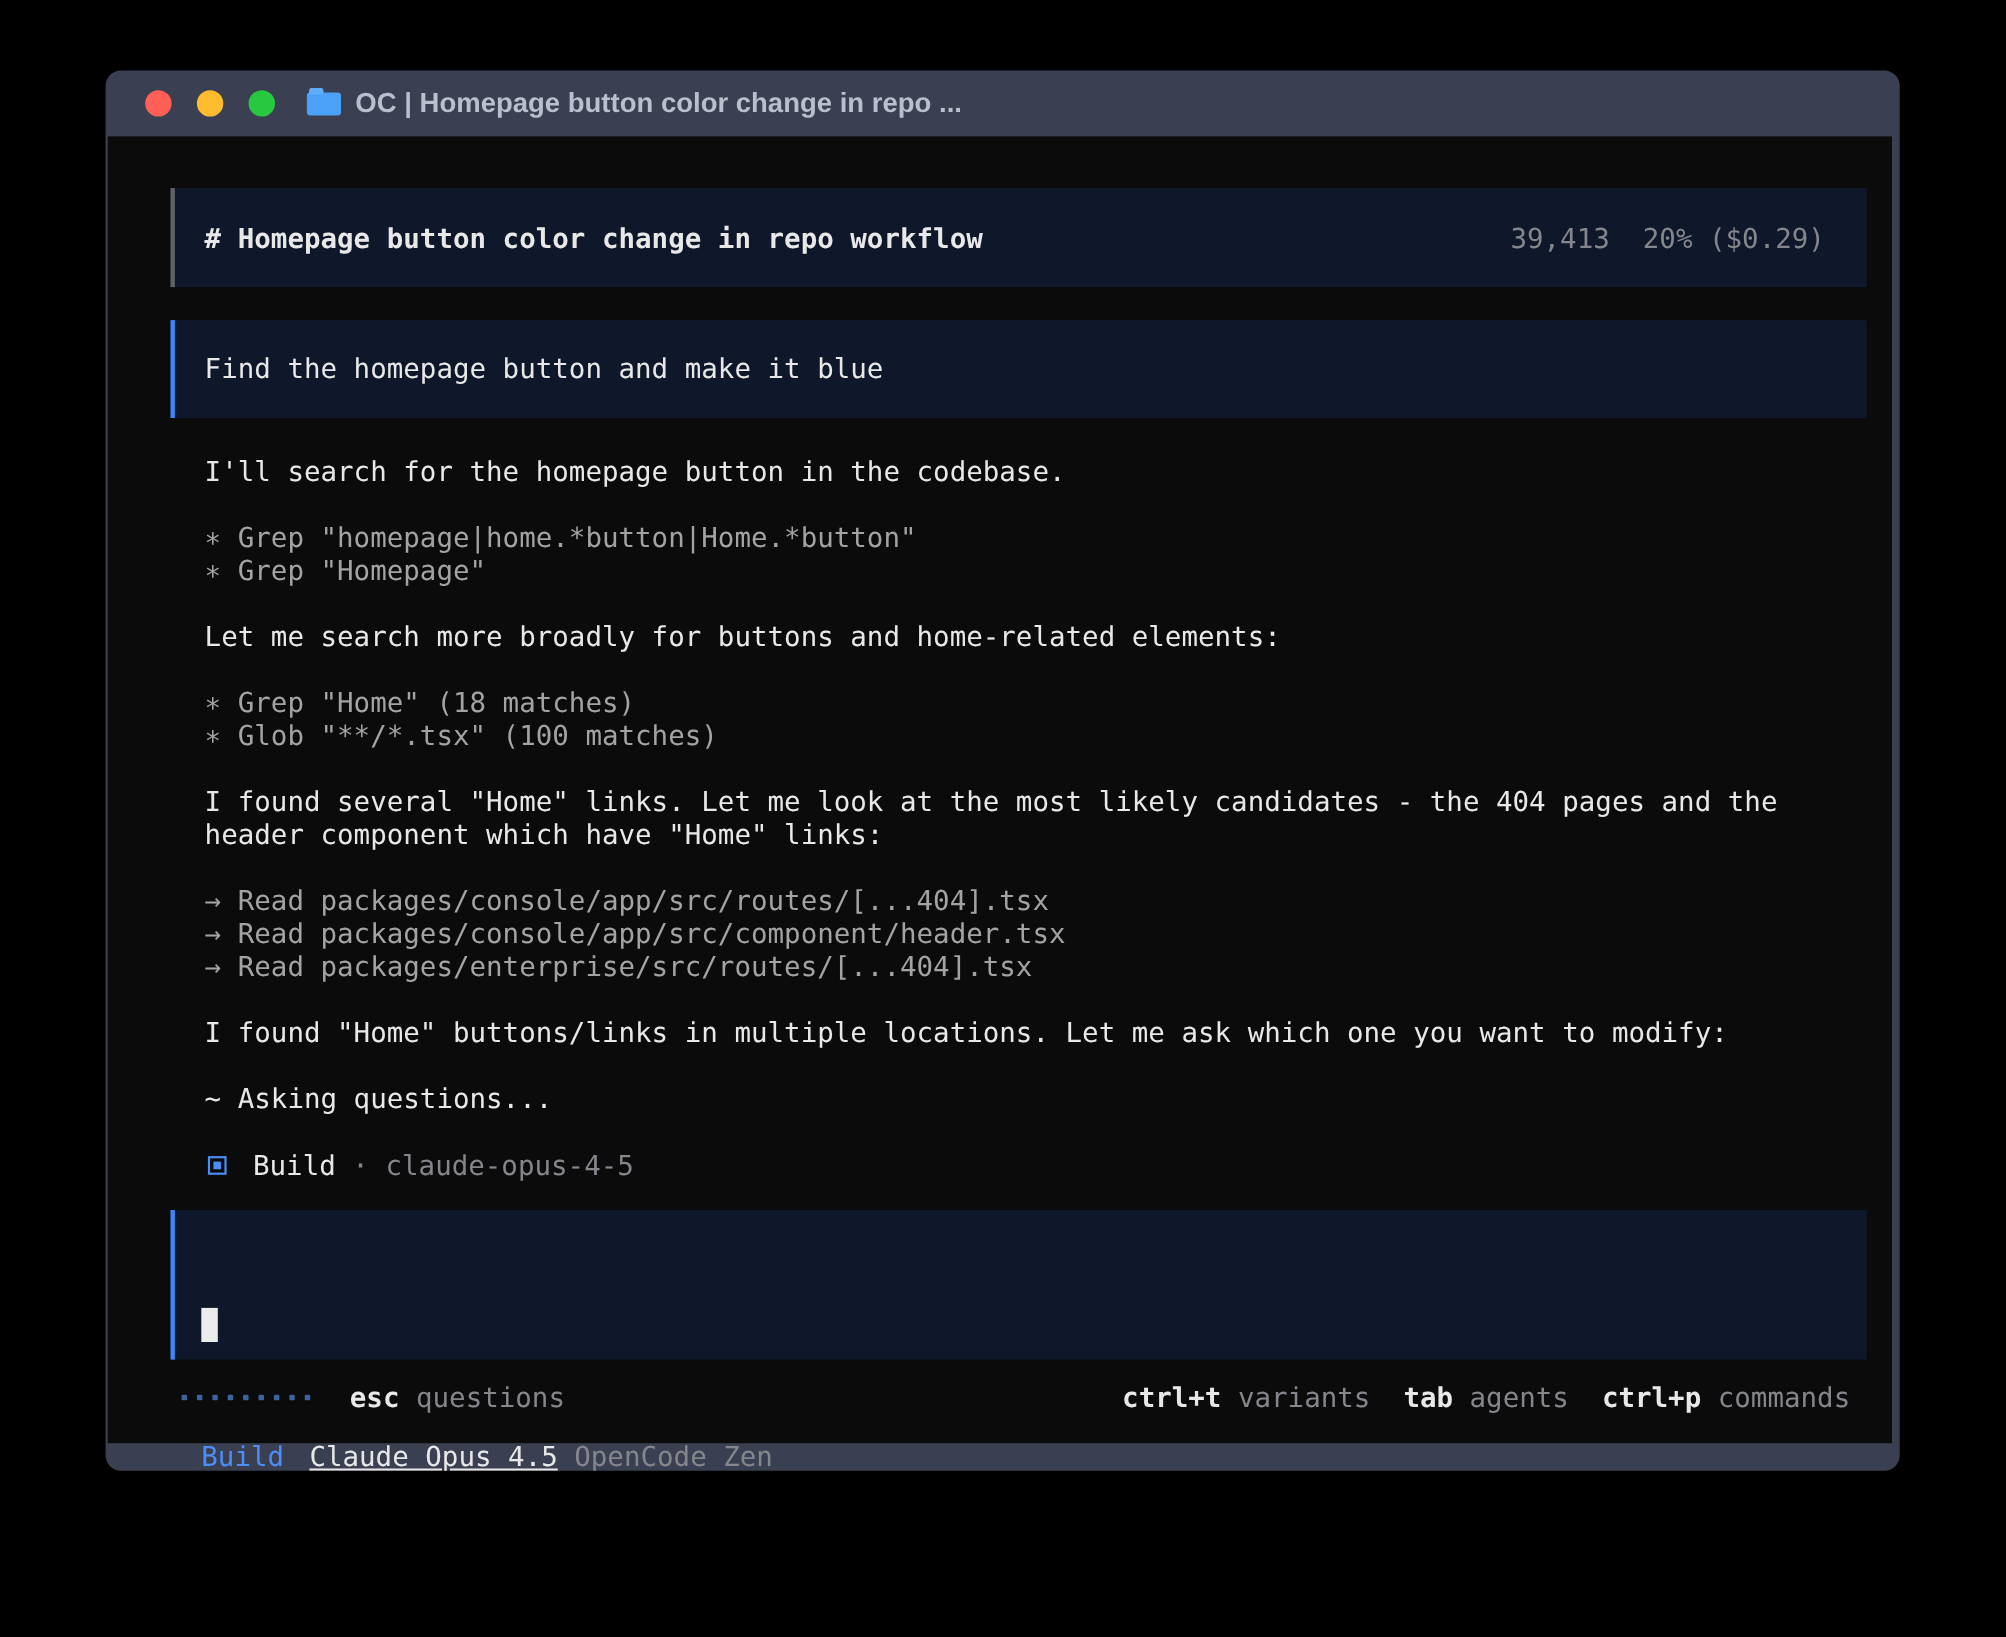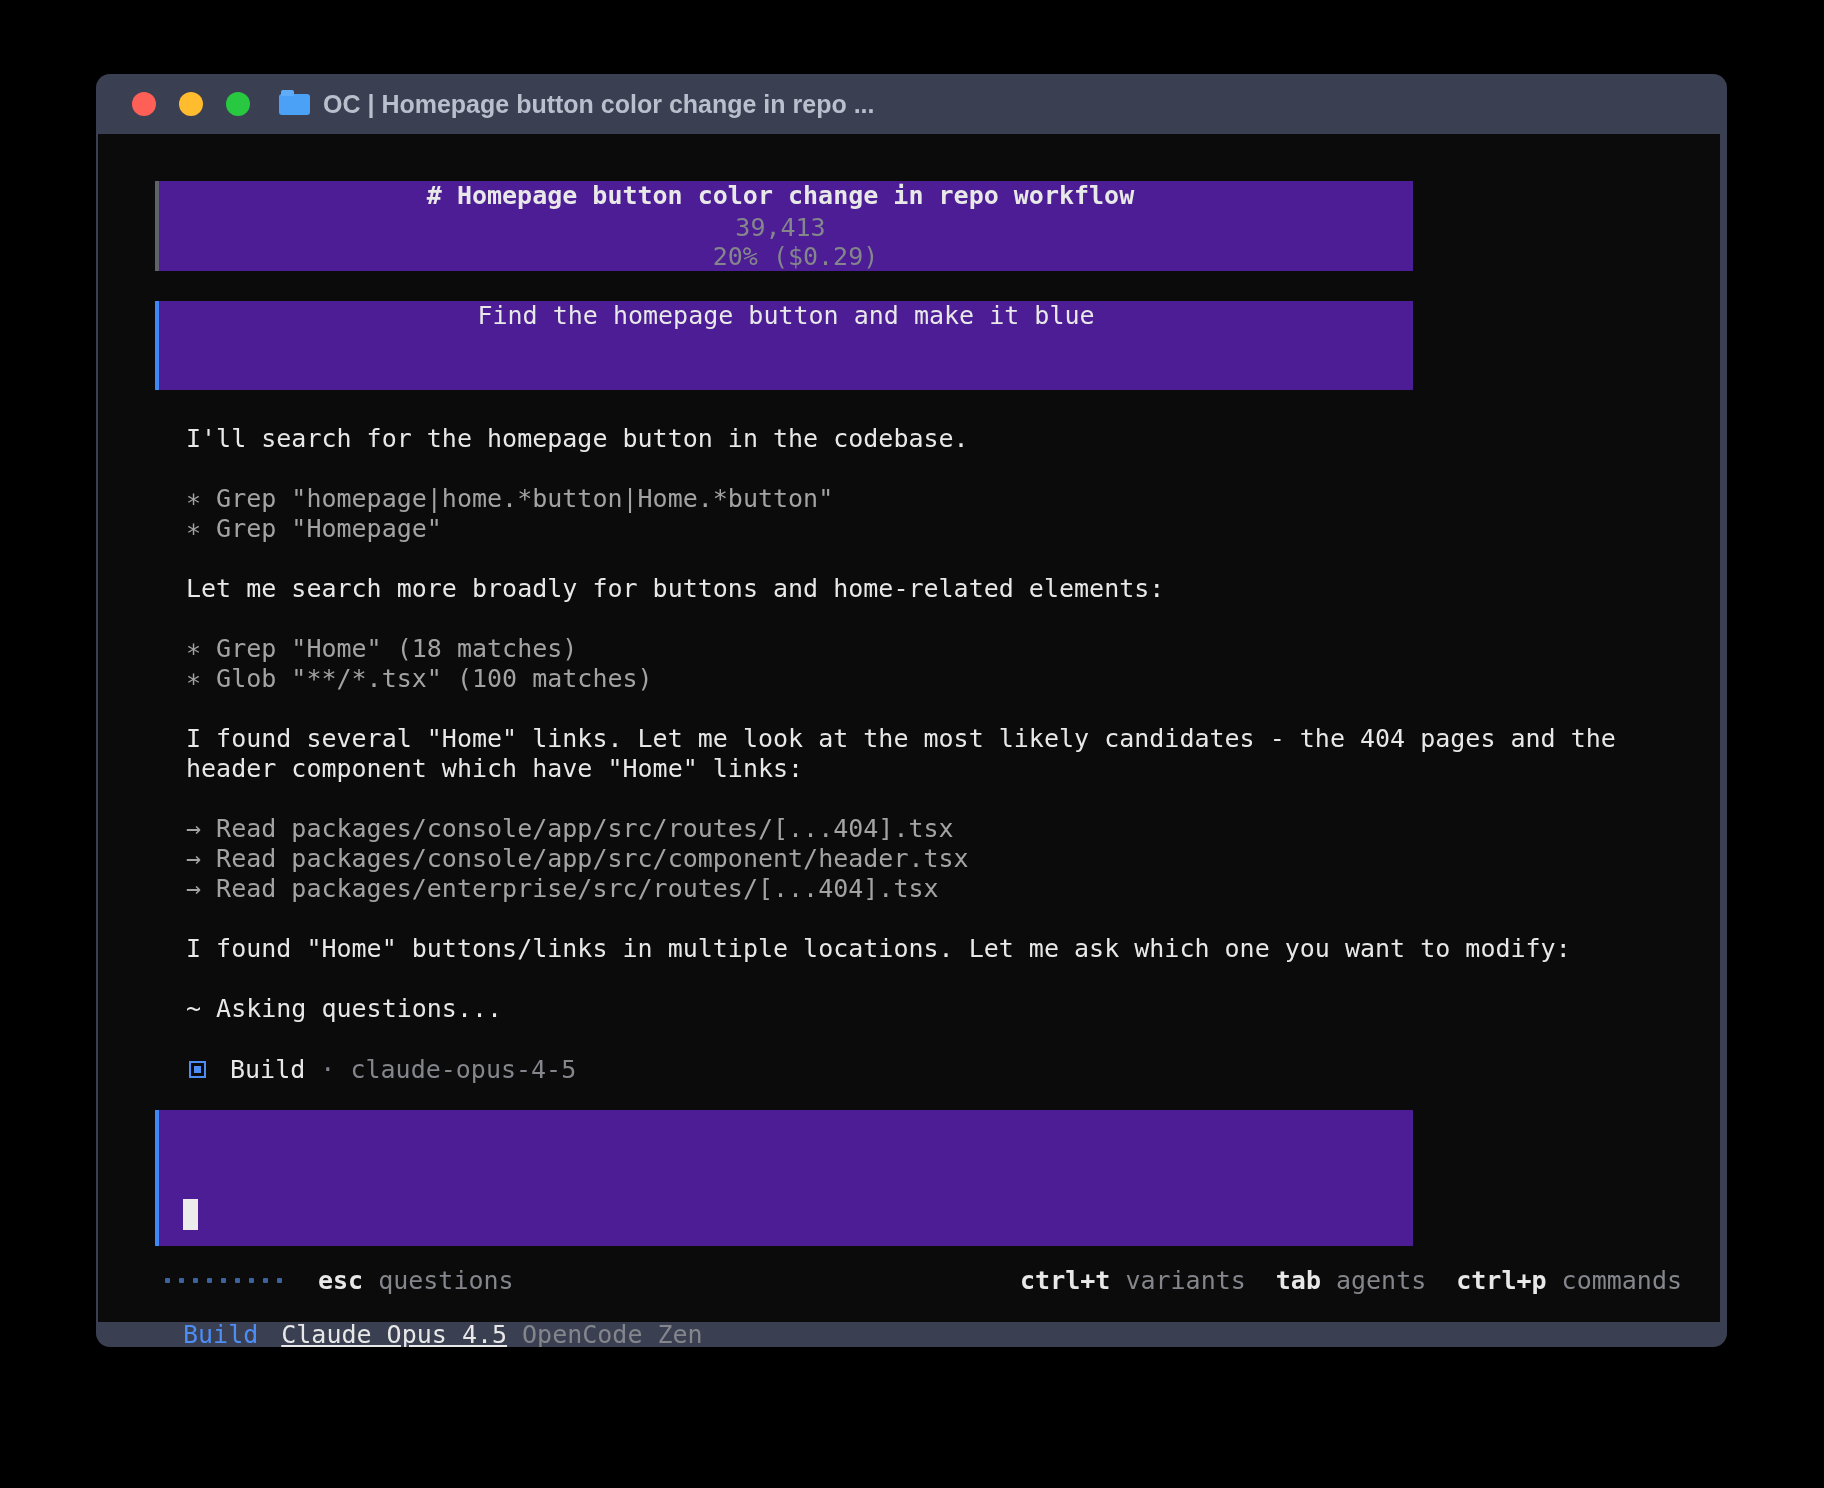--- a/index.html
+++ b/index.html
@@ -2,21 +2,21 @@
 <html><head>
 <meta charset="utf-8">
 <style>
   html,body { margin:0; padding:0; }
   body {
     width:1824px; height:1488px; position:relative;
     background:#000000; overflow:hidden;
     font-family:"DejaVu Sans Mono", monospace;
   }
   .window {
-    position:absolute; left:96px; top:74px; width:1631px; height:1273px;
+    position:absolute; left:96px; top:64px; width:1631px; height:1273px;
     background:#3a4051; border-radius:14px; overflow:hidden;
   }
   .titlebar {
     position:absolute; top:0; left:0; right:0; height:60px;
     display:flex; align-items:center; padding-left:36px; box-sizing:border-box;
   }
   .light { width:24px; height:24px; border-radius:50%; margin-right:23px; flex:0 0 auto; }
   .light.red    { background:#fe5f57; }
   .light.yellow { background:#febc2e; }
   .light.green  { background:#28c840; }
@@ -30,22 +30,22 @@
   }
   .titletext {
     margin-left:13px; color:#b9bfcc; font-weight:bold; font-size:25px;
     font-family:"Liberation Sans", sans-serif; white-space:nowrap;
   }
   .content {
     position:absolute; top:60px; left:2px; right:7px; bottom:25px;
     background:#0b0b0c; font-size:25px;
   }
   .block {
-    position:absolute; left:57px; width:1258px; background:#4c1d95;
-    box-sizing:border-box; white-space:pre;flex-direction:column;
+    position:absolute; left:57px; width:1542px; background:#0f172a;
+    box-sizing:border-box; white-space:pre;
   }
   #header-block {
     top:47px; height:90px; border-left:4px solid #606269;
     display:flex; align-items:center; padding:0 38px 0 27px;
   }
   .htitle { color:#e8e8e8; font-weight:bold; flex:1; }
   .hstat  { color:#84868c; }
   .hstat + .hstat { margin-left:30px; }
   #user-block {
     top:167px; height:89px; border-left:4px solid #3f86f6;

